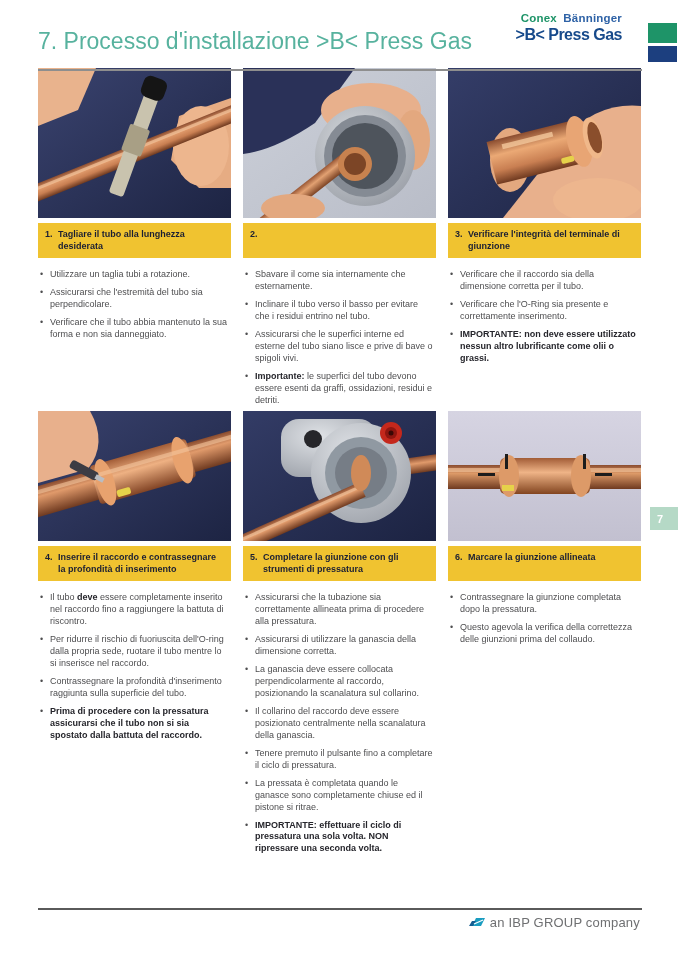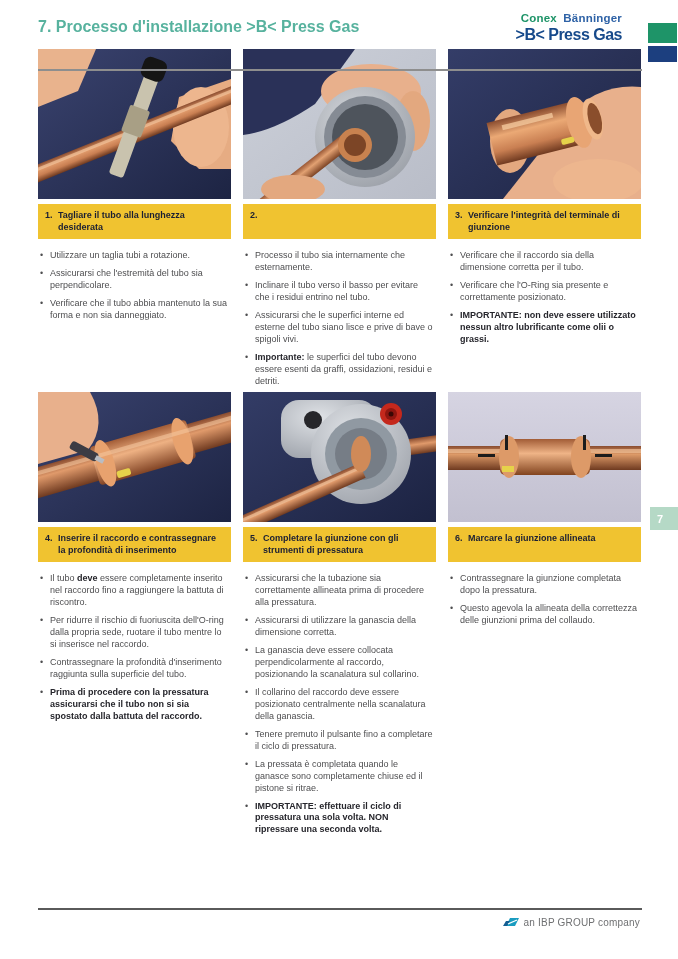--- a/index.html
+++ b/index.html
@@ -13,21 +13,21 @@
   .header-rule { position:absolute; left:38px; top:69px; width:604px; height:2px; background:#8e8e8e; }
   .logo { position:absolute; right:56px; top:12px; text-align:right; line-height:1.1; }
   .brandline { font-size:11.5px; font-weight:bold; letter-spacing:0.2px; }
   .conex { color:var(--brand_green,#1E9468); }
   .banninger { color:var(--banninger_blue,#2E62A6); margin-left:3px; }
   .product { font-size:16px; font-weight:bold; color:var(--product_blue,#174A8B); letter-spacing:-0.5px; margin-top:1px; }
   .blocks { position:absolute; right:1px; top:23px; width:29px; }
   .block-green { height:20px; background:var(--brand_green,#1E9468); }
   .block-blue  { height:16px; background:var(--block_blue,#1C3F7F); margin-top:3px; }
   
-  .title { margin:18px 38px 0 38px; font-size:16px; font-weight:700; color:var(--teal,#57B29E); }
+  .title { margin:28px 38px 0 38px; font-size:23px; font-weight:400; color:var(--teal,#57B29E); }
   .intro { margin:7px 38px 0 38px; width:604px; font-size:10.5px; line-height:1.5; color:#57585a; }
   
   .grid { display:flex; gap:12px; margin:13px 38px 0 38px; }
   .card { width:193px; flex:none; }
   .grid.row1 .card { height:330px; }
   .photo { width:193px; display:block; background:#222; }
   .grid.row1 .photo { height:150px; }
   .grid.row2 .photo { height:130px; }
   .photo svg { display:block; width:100%; height:100%; }
   .band {
@@ -43,21 +43,21 @@
   .bullets b { color:#26262c; }
   
   .page-tab {
     position:absolute; right:0; top:507px; width:28px; height:23px;
     background:var(--tab_green,#B5D9C6); color:#ffffff;
     font-size:11px; font-weight:bold; display:flex; align-items:center; padding-left:7px;
   }
   
   .footer-rule { position:absolute; left:38px; top:908px; width:604px; height:1.5px; background:#5a5a5a; }
   .footer { position:absolute; right:38px; top:913px; display:flex; align-items:center; gap:4px; }
-  .footer-text { font-size:10px; color:#6f7072; letter-spacing:0.2px; }
+  .footer-text { font-size:13px; color:#6f7072; letter-spacing:0.2px; }
 </style>
 </head>
 <body>
 
 <div class="page">
 
   <div class="logo">
     <div class="brandline">
       <span class="conex">Conex</span>
       <span class="banninger">Bänninger</span>
@@ -156,21 +156,21 @@
           <circle cx="112" cy="96" r="11" fill="#7c4526"></circle>
           <ellipse cx="50" cy="140" rx="32" ry="14" fill="#e3a87f"></ellipse>
         </svg>
       </div>
       <div class="band">
         <span class="num">2.</span>
       </div>
       <ul class="bullets">
           <li>
             <span class="dot">•</span>
-            <span class="btxt"><span>Processo il tubo sia internamente che esternamente.</span></span>
+            <span class="btxt"><span>Sbavare il come sia internamente che esternamente.</span></span>
           </li>
           <li>
             <span class="dot">•</span>
             <span class="btxt"><span>Inclinare il tubo verso il basso per evitare che i residui entrino nel tubo.</span></span>
           </li>
           <li>
             <span class="dot">•</span>
             <span class="btxt"><span>Assicurarsi che le superfici interne ed esterne del tubo siano lisce e prive di bave o spigoli vivi.</span></span>
           </li>
           <li>
@@ -213,21 +213,21 @@
         <span class="num">3.</span>
         <span class="btitle">Verificare l'integrità del terminale di giunzione</span>
       </div>
       <ul class="bullets">
           <li>
             <span class="dot">•</span>
             <span class="btxt"><span>Verificare che il raccordo sia della dimensione corretta per il tubo.</span></span>
           </li>
           <li>
             <span class="dot">•</span>
-            <span class="btxt"><span>Verificare che l'O-Ring sia presente e correttamente posizionato.</span></span>
+            <span class="btxt"><span>Verificare che l'O-Ring sia presente e correttamente inserimento.</span></span>
           </li>
           <li>
             <span class="dot">•</span>
             <span class="btxt"><b>IMPORTANTE: non deve essere utilizzato nessun altro lubrificante come olii o grassi.</b></span>
           </li>
         </ul>
     </div>
   </div>
 
   <div class="grid row2">
@@ -400,21 +400,21 @@
         <span class="num">6.</span>
         <span class="btitle">Marcare la giunzione allineata</span>
       </div>
       <ul class="bullets">
           <li>
             <span class="dot">•</span>
             <span class="btxt"><span>Contrassegnare la giunzione completata dopo la pressatura.</span></span>
           </li>
           <li>
             <span class="dot">•</span>
-            <span class="btxt"><span>Questo agevola la allineata della correttezza delle giunzioni prima del collaudo.</span></span>
+            <span class="btxt"><span>Questo agevola la verifica della correttezza delle giunzioni prima del collaudo.</span></span>
           </li>
         </ul>
     </div>
   </div>
 
   <div class="page-tab">7</div>
 
   <div class="footer-rule"></div>
   <div class="footer">
     <span>

